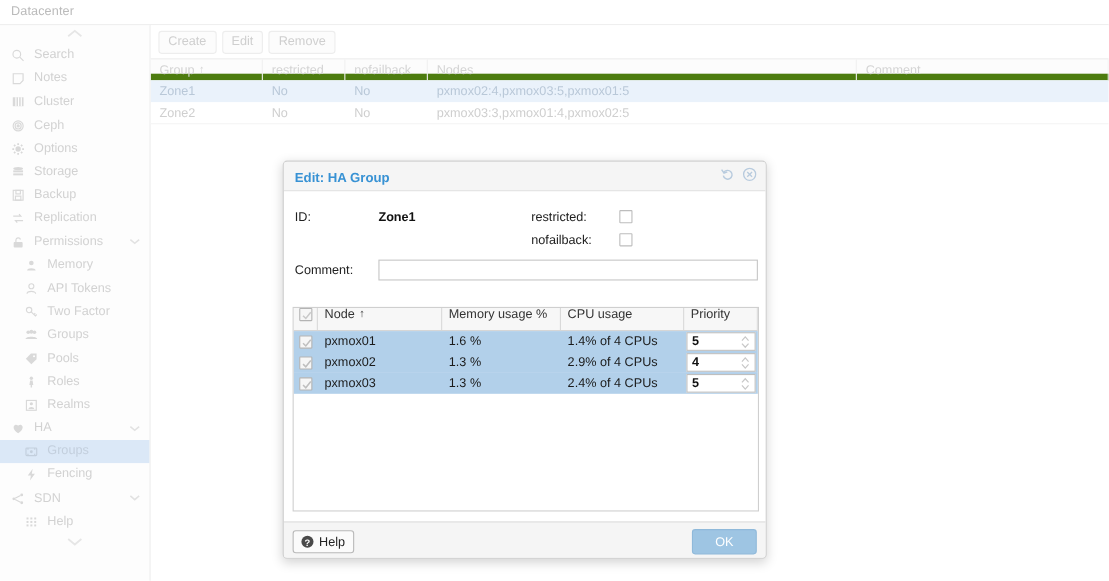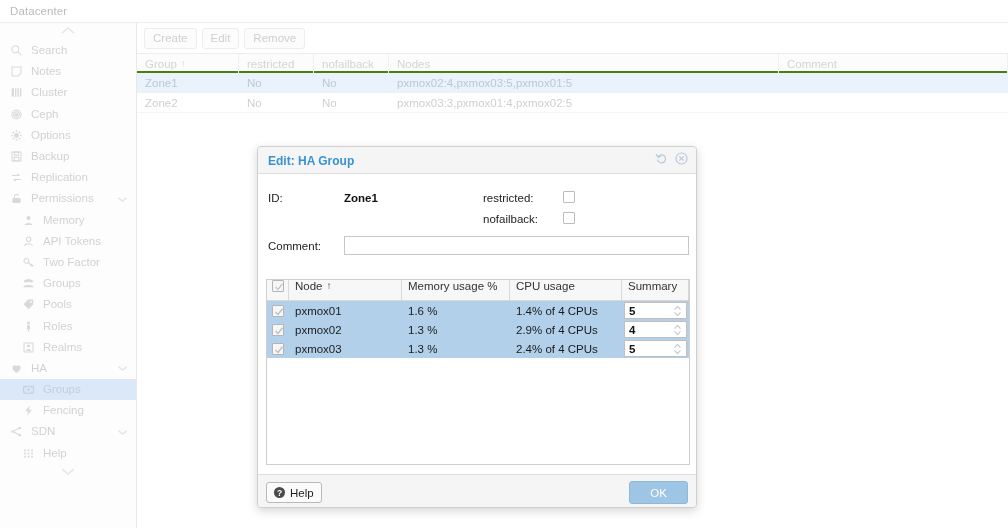--- a/index.html
+++ b/index.html
@@ -117,21 +117,21 @@
     display: flex;
     align-items: center;
     font-family: "Liberation Sans", sans-serif;
   }
   .grid-head {
     position: absolute;
     left: 0; top: 30px;
     width: 871px; height: 20px;
     background: #fcfcfc;
     border-top: 1px solid #ededed;
-    border-bottom: 2px solid #4d7c0f;
+    border-bottom: 6px solid #4d7c0f;
     box-sizing: border-box;
     display: flex;
   }
   .gh-cell {
     height: 19px;
     display: flex;
     align-items: center;
     padding-left: 8px;
     box-sizing: border-box;
     color: #d4d4d4;
@@ -428,20 +428,30 @@
           <span class="nav-label">Ceph</span>
         </div>
         <div class="nav-item">
           <span class="nav-icon">
             <svg width="13" height="13" viewBox="0 0 16 16" fill="none" stroke="currentColor" stroke-width="1.3">
               <circle cx="8" cy="8" r="3" fill="currentColor" stroke="none"></circle>
               <path d="M8 1.5 V3.5 M8 12.5 V14.5 M1.5 8 H3.5 M12.5 8 H14.5 M3.4 3.4 L4.8 4.8 M11.2 11.2 L12.6 12.6 M12.6 3.4 L11.2 4.8 M4.8 11.2 L3.4 12.6" stroke-width="2"></path>
             </svg>
           </span>
           <span class="nav-label">Options</span>
+        </div>
+        <div class="nav-item">
+          <span class="nav-icon">
+            <svg width="13" height="13" viewBox="0 0 16 16" fill="none" stroke="currentColor" stroke-width="1.3">
+              <ellipse cx="8" cy="4" rx="5.5" ry="1.8" fill="currentColor" stroke="none"></ellipse>
+              <rect x="2.5" y="6" width="11" height="2.2" fill="currentColor" stroke="none"></rect>
+              <rect x="2.5" y="9.4" width="11" height="2.2" fill="currentColor" stroke="none"></rect>
+            </svg>
+          </span>
+          <span class="nav-label">Storage</span>
         </div>
         <div class="nav-item">
           <span class="nav-icon">
             <svg width="13" height="13" viewBox="0 0 16 16" fill="none" stroke="currentColor" stroke-width="1.3">
               <rect x="2.5" y="2.5" width="11" height="11"></rect>
               <rect x="5.5" y="2.5" width="5" height="4"></rect>
               <rect x="5" y="9" width="6" height="4.5"></rect>
             </svg>
           </span>
           <span class="nav-label">Backup</span>
@@ -683,21 +693,21 @@
                   <path d="M1.5 5 L4 7.5 L8.5 1.8" fill="none" stroke="#c9c9c9" stroke-width="1.4"></path>
                 </svg>
             </span>
           </div>
           <div class="ng-hcell col-node">
             <span>Node</span>
             <span style="margin-left:4px; font-size:10px;">↑</span>
           </div>
           <div class="ng-hcell col-mem">Memory usage %</div>
           <div class="ng-hcell col-cpu">CPU usage</div>
-          <div class="ng-hcell col-prio" style="padding-left:6px;">Summary</div>
+          <div class="ng-hcell col-prio" style="padding-left:6px;">Priority</div>
         </div>
         <div id="node-rows">
             <div class="ng-row">
               <div class="ng-cell col-chk">
                 <span class="chk-box">
                   <svg width="10" height="10" viewBox="0 0 10 10">
                     <path d="M1.5 5 L4 7.5 L8.5 1.8" fill="none" stroke="#bfbfbf" stroke-width="1.4"></path>
                   </svg>
                 </span>
               </div>

